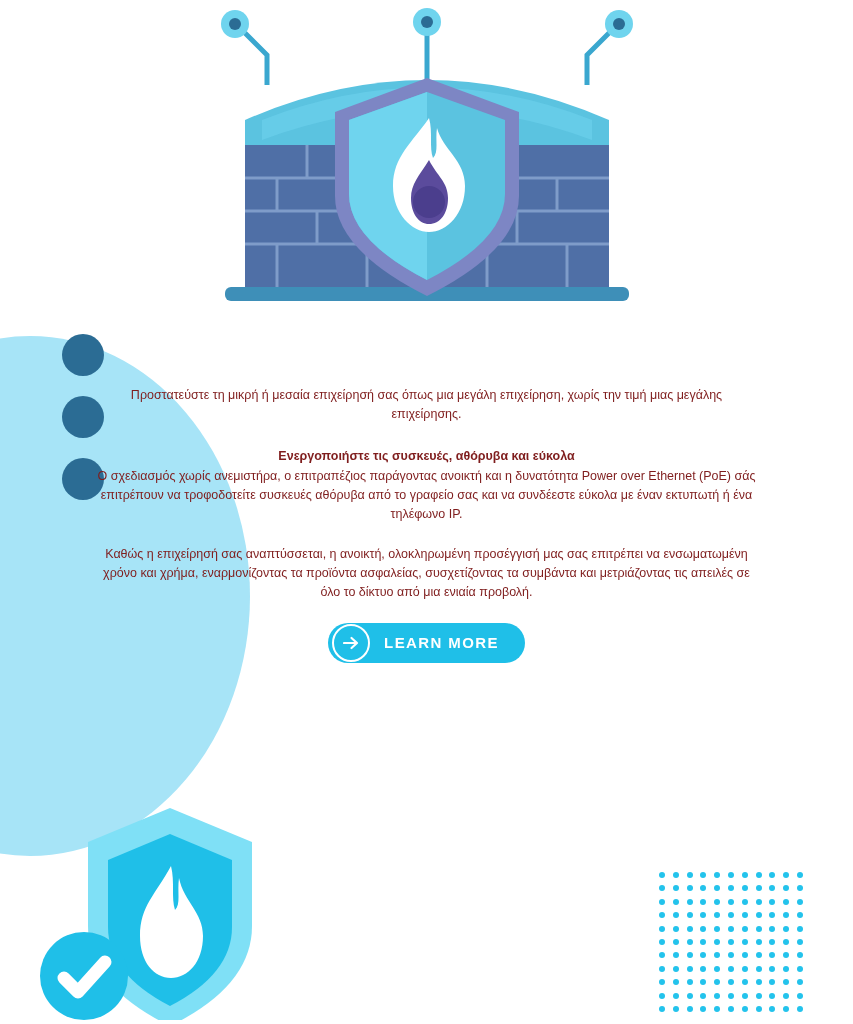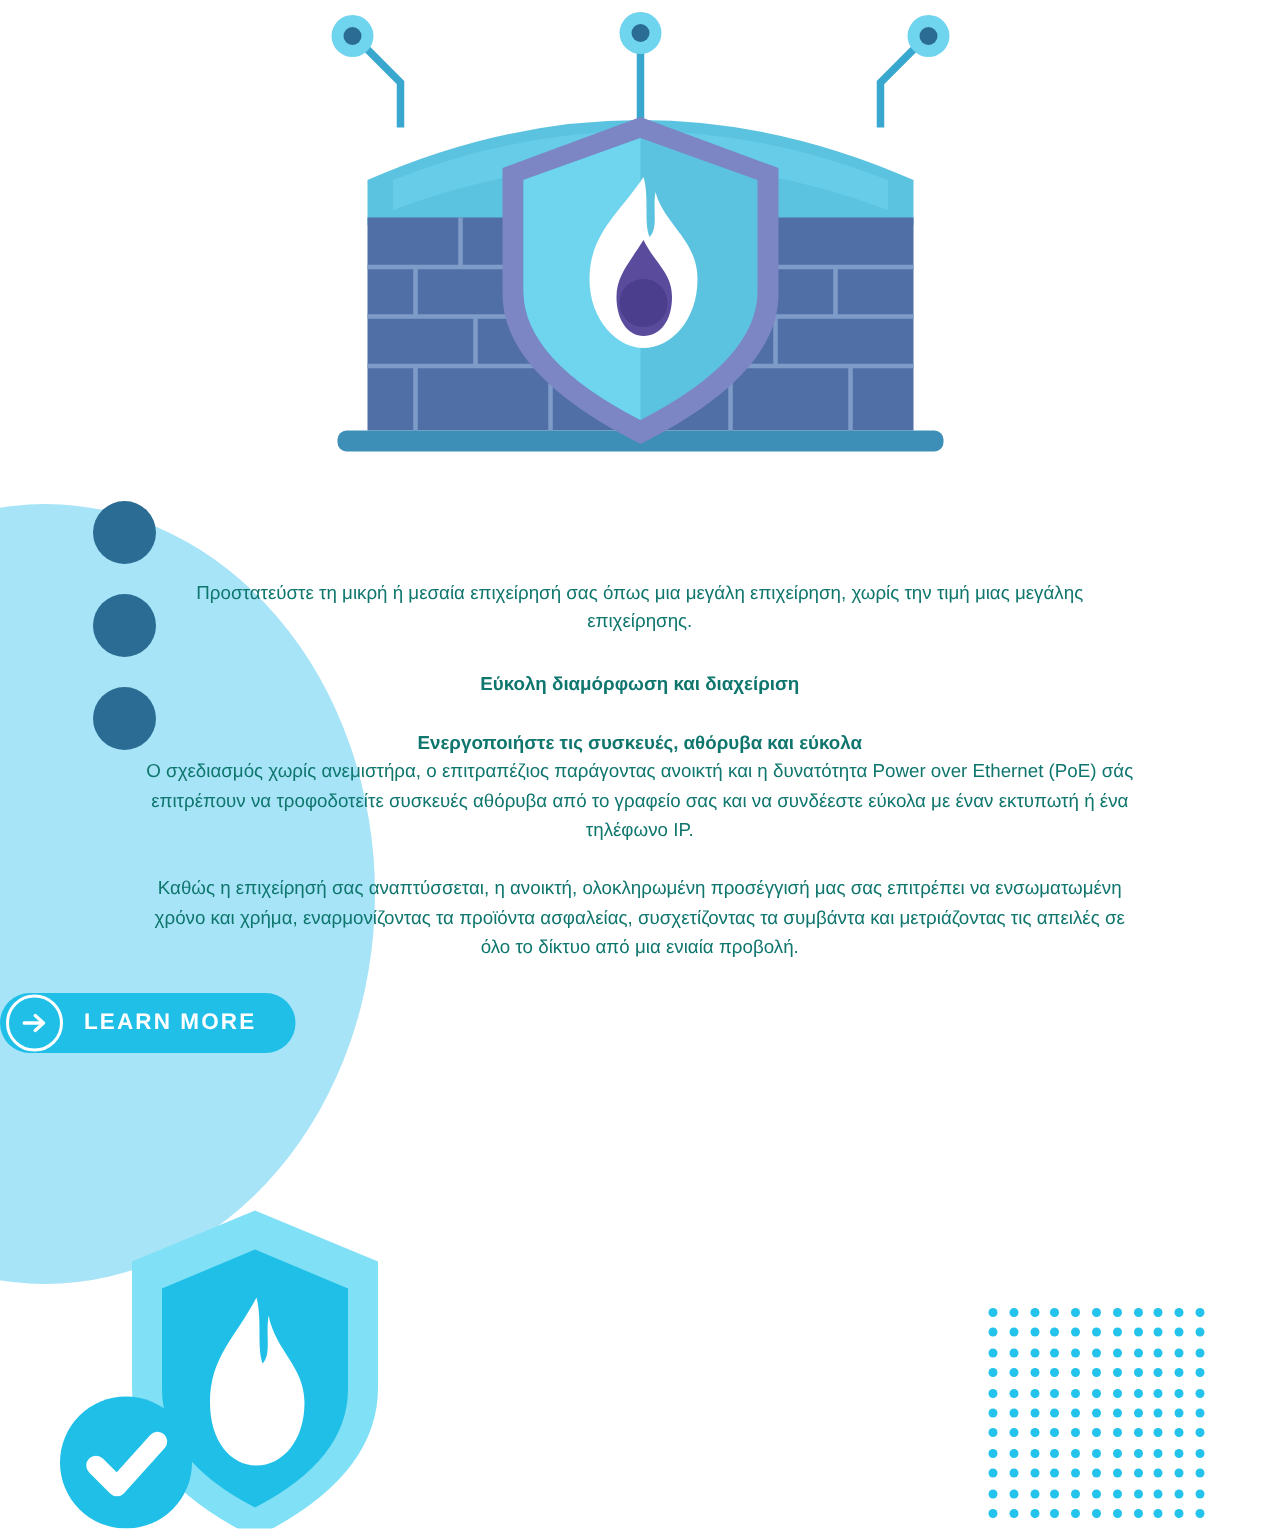--- a/index.html
+++ b/index.html
@@ -75,21 +75,21 @@
   }
 
   
   .content {
     position: relative;
     z-index: 3;
     width: 660px;
     margin: 0 auto;
     padding-top: 46px;
     text-align: center;
-    color: #0f766e;
+    color: #7f1d1d;
   }
   .intro {
     font-size: 12.5px;
     line-height: 1.55;
     margin: 0 0 22px 0;
     padding: 0 14px;
   }
   .block {
     margin-bottom: 20px;
   }
@@ -103,21 +103,21 @@
     font-size: 12.5px;
     line-height: 1.55;
     margin: 0;
   }
 
   
   .cta-wrap {
     position: relative;
     z-index: 3;
     display: flex;
-    justify-content: flex-start;
+    justify-content: center;
     margin-top: 14px;
   }
   .cta {
     display: inline-flex;
     align-items: center;
     background: #1fbfe8;
     border-radius: 24px;
     height: 40px;
     padding: 0 26px 0 4px;
     text-decoration: none;
@@ -212,21 +212,20 @@
     <path d="M222 118 C206 142 186 156 186 186 C186 214 205 232 222 232 C240 232 258 214 258 186 C258 160 236 150 230 128 C228 140 232 152 226 158 C222 148 226 132 222 118 Z" fill="#ffffff"></path>
     <path d="M222 160 C212 176 204 184 204 198 C204 214 212 224 222 224 C233 224 241 214 241 198 C241 182 230 176 222 160 Z" fill="#5b4b9c"></path>
     <circle cx="222" cy="202" r="16" fill="#4b3e8d"></circle>
   </svg>
 </div>
 
 <div class="content">
   <p class="intro">Προστατεύστε τη μικρή ή μεσαία επιχείρησή σας όπως μια μεγάλη επιχείρηση, χωρίς την τιμή μιας μεγάλης επιχείρησης.</p>
 
   <div class="block">
-    <h3>Εύκολη διαμόρφωση και διαχείριση</h3>
   </div>
 
   <div class="block">
   </div>
 
   <div class="block">
     <h3>Ενεργοποιήστε τις συσκευές, αθόρυβα και εύκολα</h3>
     <p>Ο σχεδιασμός χωρίς ανεμιστήρα, ο επιτραπέζιος παράγοντας ανοικτή και η δυνατότητα Power over Ethernet (PoE) σάς επιτρέπουν να τροφοδοτείτε συσκευές αθόρυβα από το γραφείο σας και να συνδέεστε εύκολα με έναν εκτυπωτή ή ένα τηλέφωνο IP.</p>
   </div>
 

